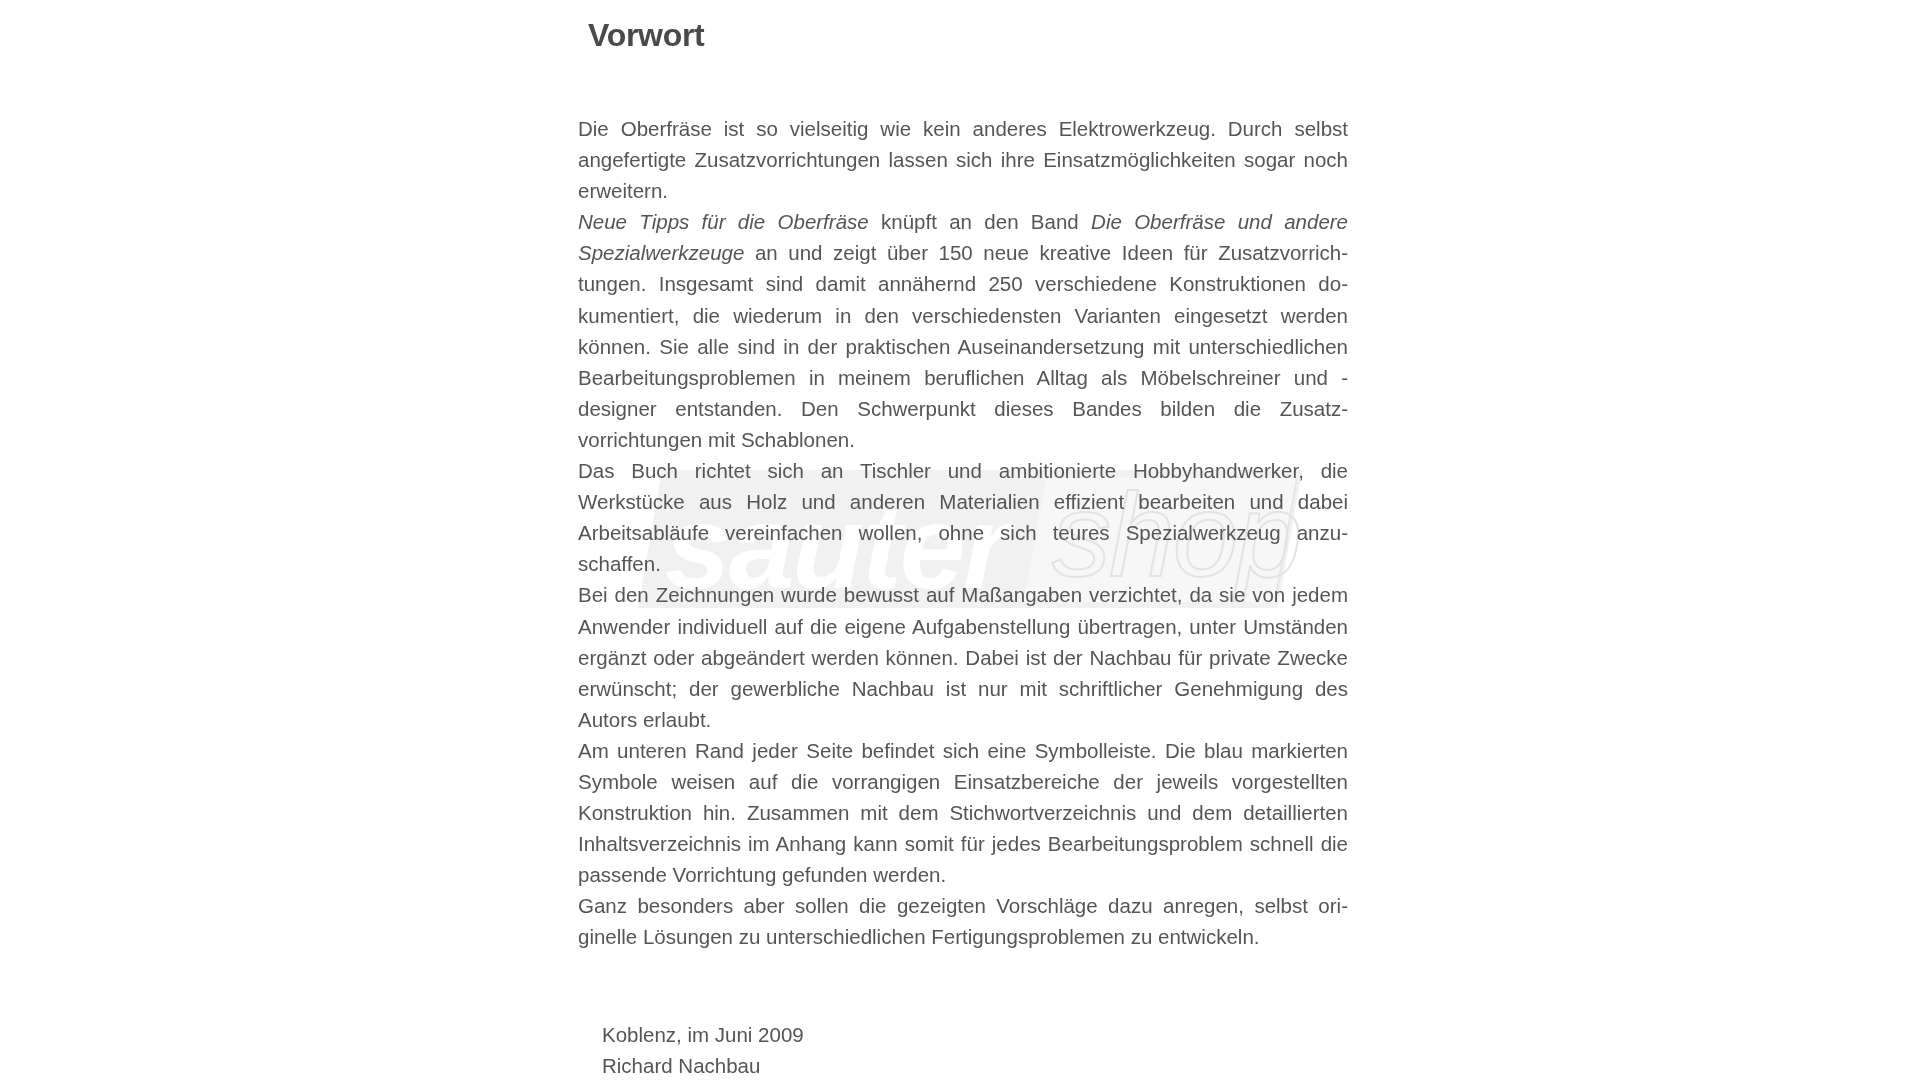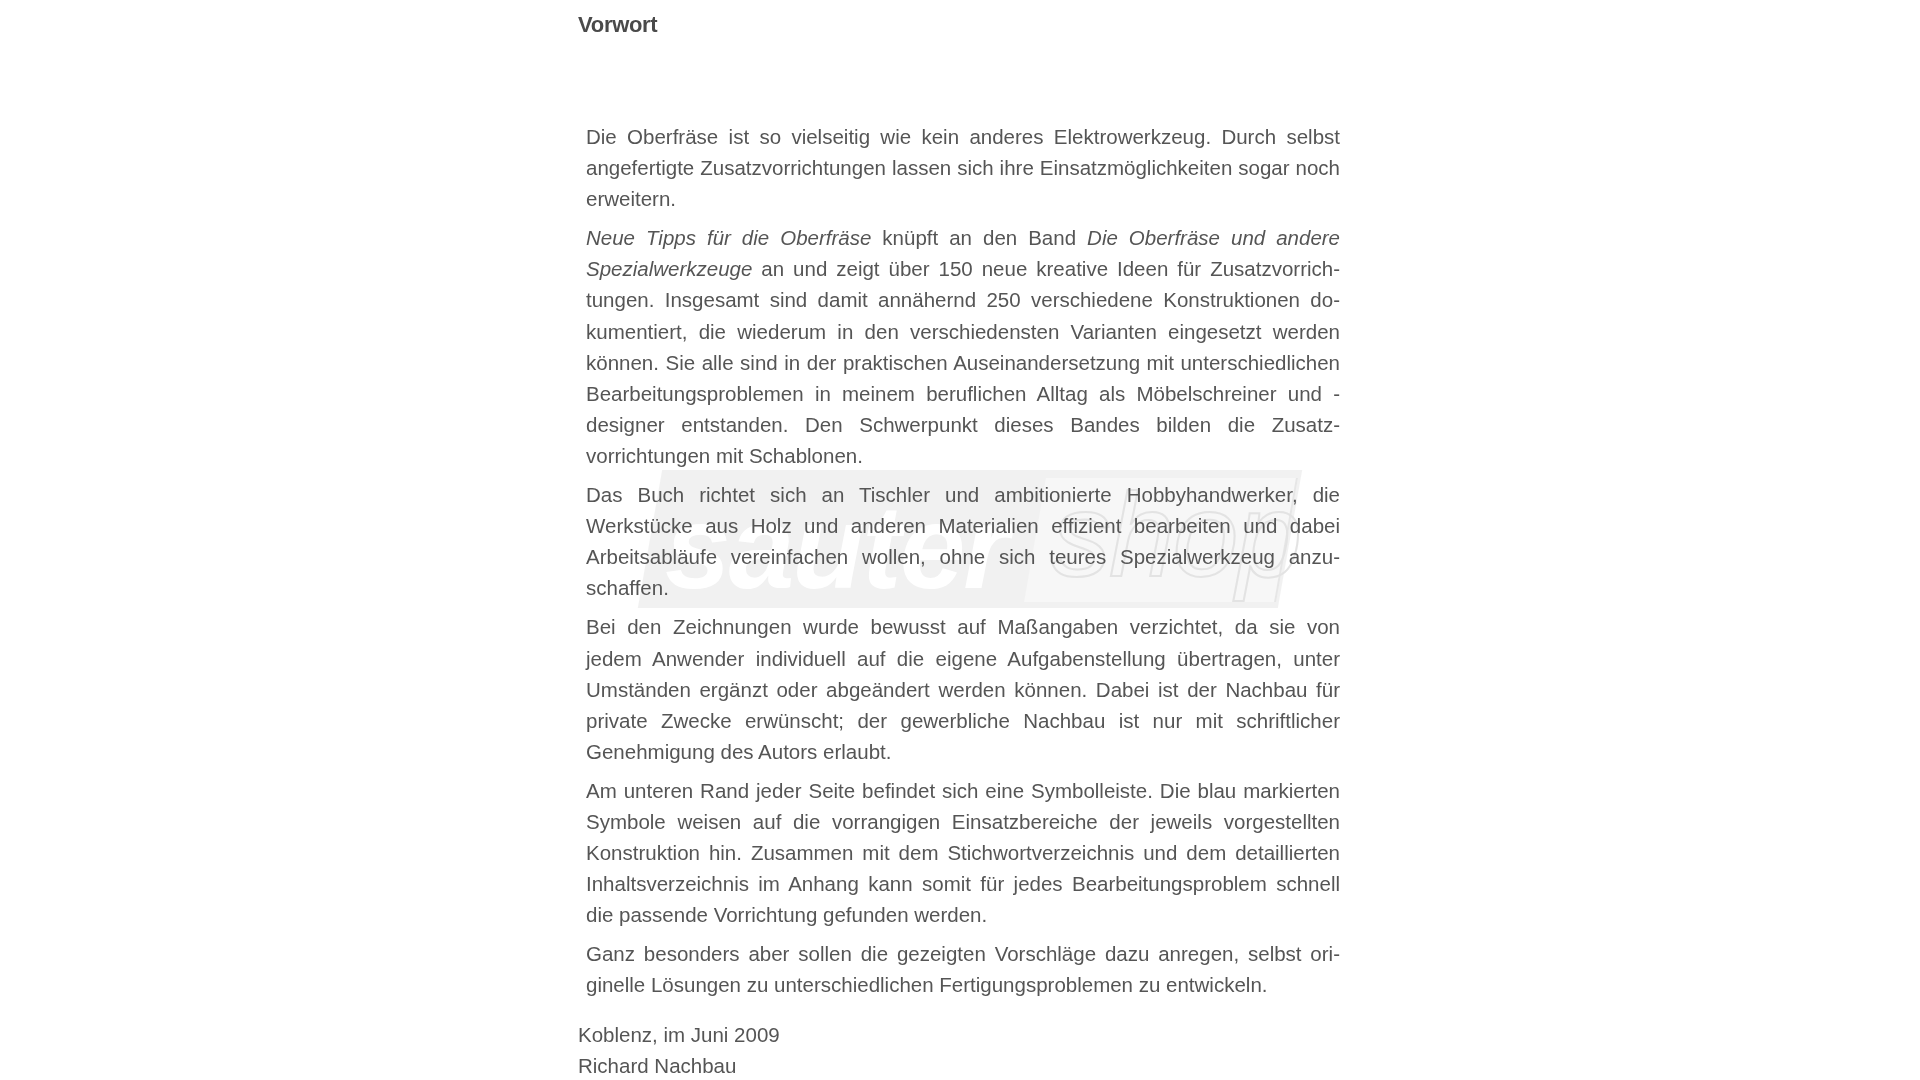--- a/index.html
+++ b/index.html
@@ -19,56 +19,56 @@
     left: 0;
     top: 0;
     width: 1920px;
     height: 1080px;
     background: #ffffff;
   }
   .title {
     position: absolute;
     left: 578px;
     top: 6px;
-    margin: 0;
-    font-size: 22px;
+    margin: 10px;
+    font-size: 32px;
     font-weight: bold;
     color: #4a4a4a;
     letter-spacing: -0.3px;
     line-height: 38px;
     filter: blur(0.35px);
   }
   .body-text {
     position: absolute;
     left: 578px;
     top: 113px;
     width: 770px;
     color: #555555;
     font-size: 20.5px;
     line-height: 31.1px;
     text-align: justify;
     filter: blur(0.3px);
     z-index: 2;
   }
   .body-text p {
-    margin: 8px;
+    margin: 0;
     hyphens: manual;
   }
   .body-text em {
   }
   .signature {
     position: absolute;
     left: 578px;
     top: 1019px;
     color: #555555;
     font-size: 20.5px;
     line-height: 31.1px;
     filter: blur(0.3px);
   }
-  .signature div { white-space: nowrap; }
+  .signature div { white-space: nowrap; margin-left: 24px; }
 
   
   .watermark {
     position: absolute;
     left: 640px;
     top: 470px;
     width: 670px;
     height: 140px;
     z-index: 1;
     pointer-events: none;

